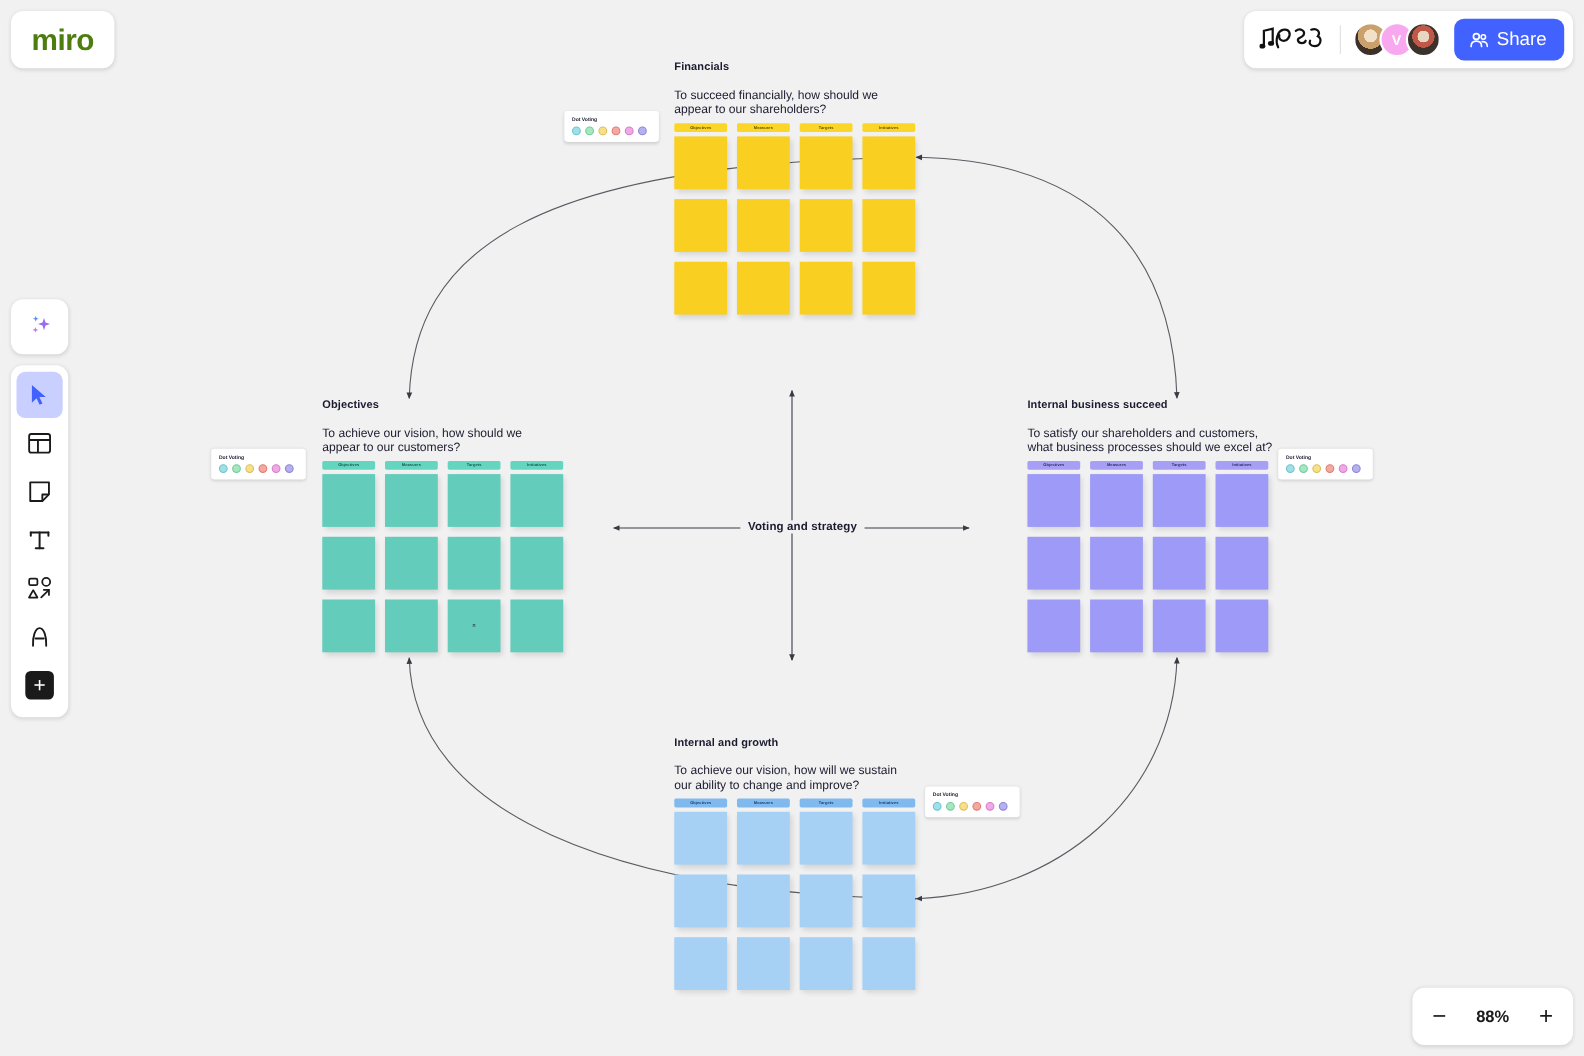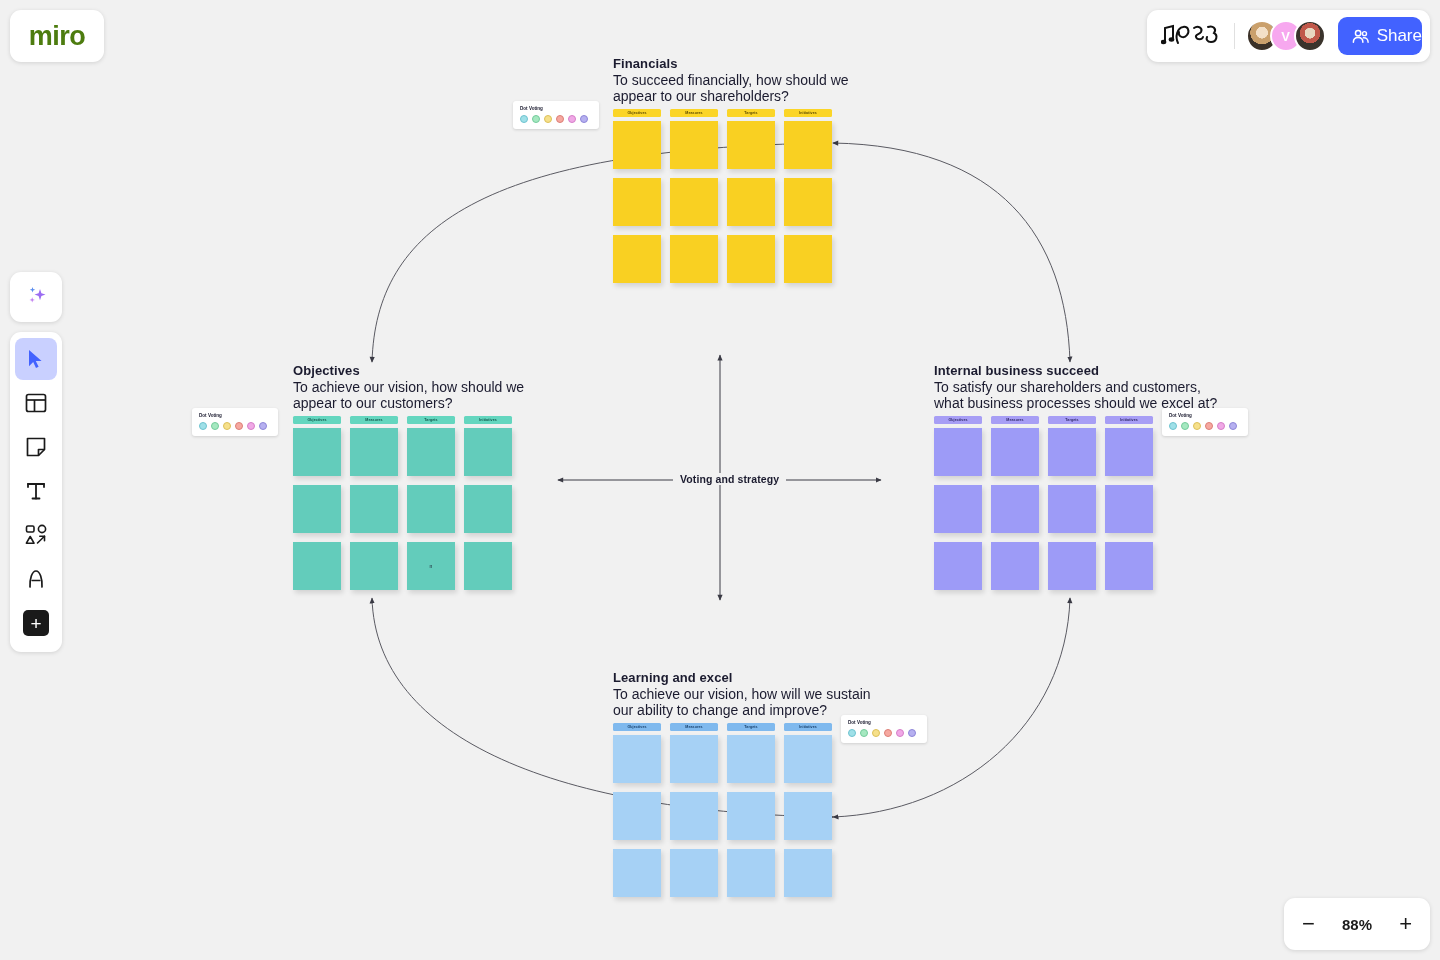--- a/index.html
+++ b/index.html
@@ -43,21 +43,21 @@
     overflow: hidden; position: relative;
   }
   .avatar:first-child { margin-left: 0; }
   .av1 { background: radial-gradient(circle at 50% 38%, #f3e0c8 0 26%, #caa06c 27% 52%, #3b3128 53% 100%); }
   .av2 { background: #f7a8ef; }
   .av3 { background: radial-gradient(circle at 50% 40%, #e8d7c0 0 24%, #c0584a 25% 46%, #3a332c 47% 100%); }
   .share-btn {
     display: flex; align-items: center; gap: 7px;
     background: #4262ff; color: #fff;
     border: none; border-radius: 9px;
-    height: 38px; padding: 0 0 0 13px;
+    height: 38px; padding: 0 16px 0 13px;
     font-size: 17px; font-family: "Liberation Sans", sans-serif;
     cursor: pointer; margin-left: 4px;
   }
 
   
   .tool-ai {
     position: absolute; left: 10px; top: 272px;
     width: 52px; height: 50px; background: #fff; border-radius: 11px;
     box-shadow: 0 1px 4px rgba(0,0,0,.13);
     display: flex; align-items: center; justify-content: center; cursor: pointer;
@@ -85,22 +85,22 @@
     width: 146px; height: 52px; background: #fff; border-radius: 11px;
     box-shadow: 0 1px 4px rgba(0,0,0,.13);
     display: flex; align-items: center; justify-content: space-between;
     padding: 0 18px;
   }
   .zoom-btn { font-size: 22px; color: #1a1a1a; cursor: pointer; line-height: 1; user-select: none; }
   .zoom-lvl { font-size: 15px; font-weight: 600; color: #1a1a1a; }
 
   
   .quadrant { position: absolute; }
-  .q-title { font-size: 13px; font-weight: 700; color: #1b1b2f; letter-spacing: .1px; }
-  .q-sub { font-size: 14px; color: #1b1b2f; line-height: 1.16; margin-top: 1px; white-space: pre-line; }
+  .q-title { font-size: 10px; font-weight: 700; color: #1b1b2f; letter-spacing: .1px; }
+  .q-sub { font-size: 11px; color: #1b1b2f; line-height: 1.16; margin-top: 14px; white-space: pre-line; }
 
   .grid-wrap { margin-top: 5px; }
   .grid-head { display: flex; gap: 9px; }
   .col-head {
     width: 48px; height: 8px; border-radius: 1.5px;
     display: flex; align-items: center; justify-content: center;
     font-size: 3.6px; font-weight: 700; letter-spacing: .1px;
   }
   .grid-rows { display: flex; flex-direction: column; gap: 9px; margin-top: 4px; }
   .grid-row { display: flex; gap: 9px; }
@@ -300,21 +300,21 @@
       <div class="dv-dot" style="background:#9fe0e8;border:1px solid #6fc3cf"></div>
       <div class="dv-dot" style="background:#a5e8c0;border:1px solid #74cb9c"></div>
       <div class="dv-dot" style="background:#f6e08a;border:1px solid #dcc05a"></div>
       <div class="dv-dot" style="background:#f6a8a0;border:1px solid #dd7f77"></div>
       <div class="dv-dot" style="background:#f0a8e6;border:1px solid #d67fc8"></div>
       <div class="dv-dot" style="background:#b6b0f0;border:1px solid #8e86d8"></div>
     </div>
   </div>
 
   <div class="quadrant" style="left:613px; top:670px;">
-    <div class="q-title">Learning and excel</div>
+    <div class="q-title">Internal and growth</div>
     <div class="q-sub">To achieve our vision, how will we sustain
 our ability to change and improve?</div>
     <div class="grid-wrap t-blue">
       <div class="grid-head">
         <div class="col-head">Objectives</div>
         <div class="col-head">Measures</div>
         <div class="col-head">Targets</div>
         <div class="col-head">Initiatives</div>
       </div>
       <div class="grid-rows">

